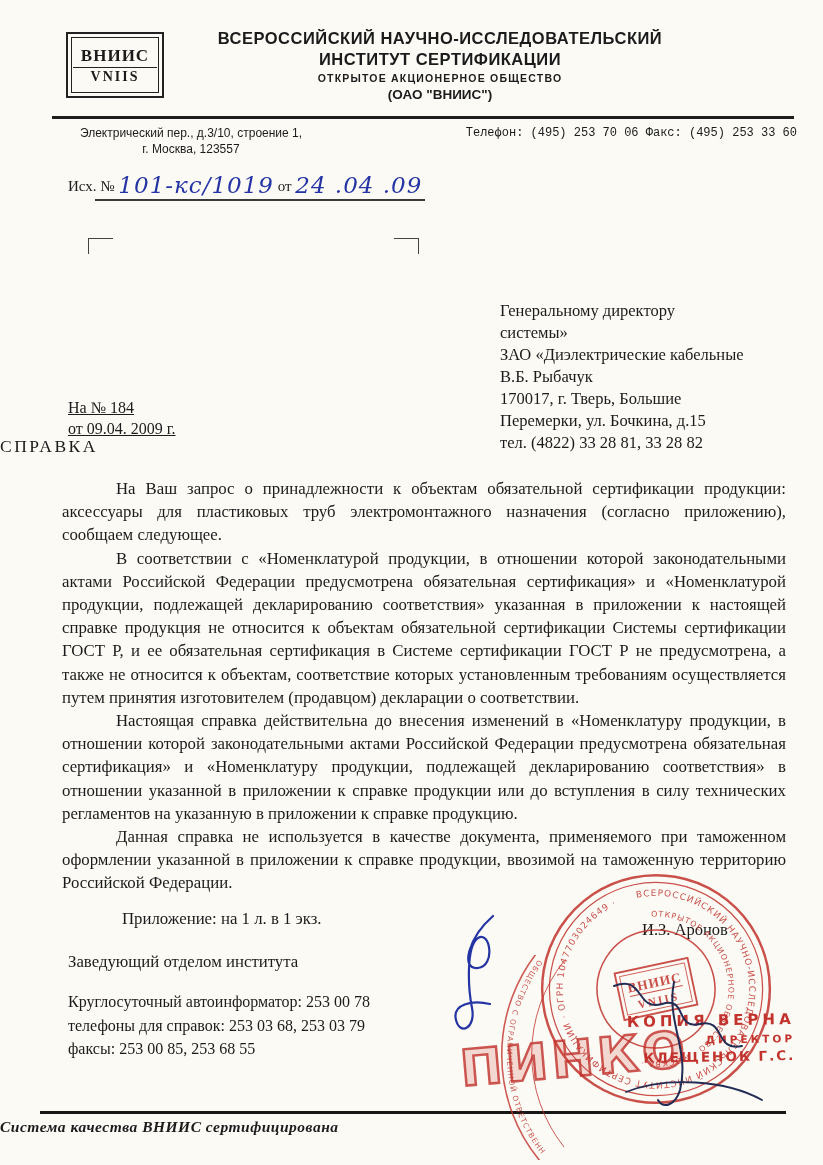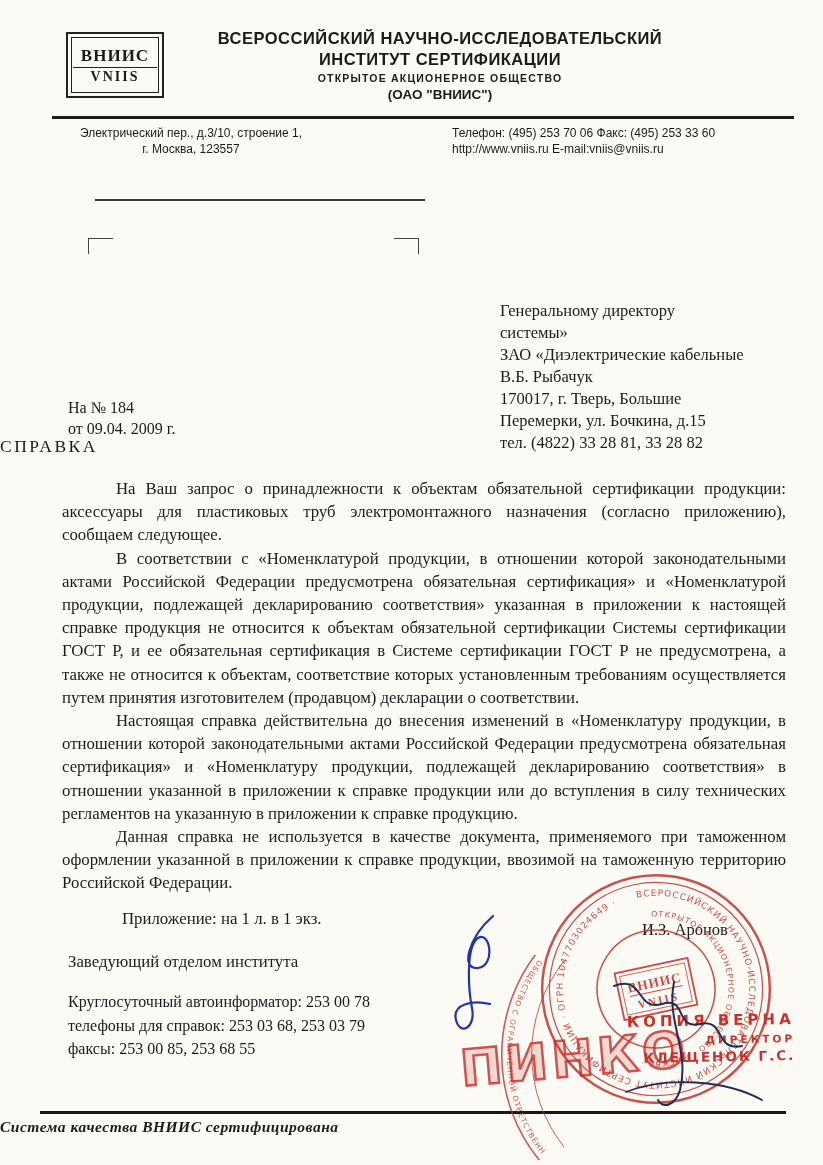--- a/index.html
+++ b/index.html
@@ -17,40 +17,40 @@
   .org-header{position:absolute;left:185px;top:28px;width:510px;text-align:center;
         font-family:"Liberation Sans",sans-serif;}
   .org-line1,.org-line2{font-size:16.5px;font-weight:bold;letter-spacing:0.5px;line-height:21px;}
   .org-sub{font-size:10.5px;font-weight:bold;letter-spacing:1.2px;margin-top:2px;}
   .org-short{font-size:13.5px;font-weight:bold;margin-top:3px;}
 
   .rule-top{position:absolute;left:52px;top:116px;width:742px;height:3px;background:#1d1d1d;}
 
   .contact-left{position:absolute;left:56px;top:125px;width:270px;text-align:center;
         font-family:Liberation Sans, sans-serif;font-size:12px;line-height:16px;}
-  .contact-right{position:absolute;left:452px;top:125px;width:345px;text-align:left;
-        font-family:Liberation Sans, sans-serif;font-size:12px;line-height:16px;}
+  .contact-right{position:absolute;left:452px;top:125px;width:345px;text-align:right;
+        font-family:Liberation Mono, monospace;font-size:12px;line-height:16px;}
 
   
   .outref{position:absolute;left:68px;top:170px;font-size:15px;white-space:nowrap;}
   .outref .printed{font-size:15px;vertical-align:baseline;}
   .hw{font-family:"DejaVu Serif",serif;font-style:italic;color:#2434a4;font-size:23px;
       position:relative;top:2px;letter-spacing:1px;}
   .outref-line{position:absolute;left:95px;top:199px;width:330px;height:1.5px;background:#3a3a3a;}
 
   .corner-l{position:absolute;left:88px;top:238px;width:24px;height:15px;
         border-top:1.5px solid #444;border-left:1.5px solid #444;}
   .corner-r{position:absolute;left:394px;top:238px;width:24px;height:15px;
         border-top:1.5px solid #444;border-right:1.5px solid #444;}
 
   .recipient{position:absolute;left:500px;top:258px;width:300px;font-size:16.5px;line-height:22px;margin-top:42px;}
   .recipient span{display:block;}
 
   .inref{position:absolute;left:68px;top:397px;font-size:16px;line-height:21px;}
-  .inref span{display:block;}
+  .inref span{display:block;text-decoration:underline;}
 
   .doc-title{position:absolute;left:0;top:436px;width:100%;
         font-size:17.5px;letter-spacing:2.5px;}
 
   .body-text{position:absolute;left:62px;top:477px;width:724px;font-size:16.8px;
         line-height:23.2px;text-align:justify;z-index:1;}
   .body-text p{margin:0;text-indent:54px;}
 
   .attachment{position:absolute;left:122px;top:909px;font-size:16.8px;z-index:1;}
   .sign-pos{position:absolute;left:68px;top:952px;font-size:16.8px;z-index:1;}
@@ -99,23 +99,28 @@
   </div>
 
   <div class="rule-top"></div>
 
   <div class="contact-left">
     <div>Электрический пер., д.3/10, строение 1,</div>
     <div>г. Москва, 123557</div>
   </div>
   <div class="contact-right">
     <div>Телефон: (495) 253 70 06  Факс: (495)  253 33 60</div>
-    <div>http://www.vniis.ru  E-mail:vniis@vniis.ru</div>
-  </div>
-
+  </div>
+
+  <div class="outref">
+    <span class="printed">Исх.  №</span>
+    <span class="hw">101-кс/1019</span>
+    <span class="printed">от</span>
+    <span class="hw">24 .04 .09</span>
+  </div>
   <div class="outref-line"></div>
 
   <div class="corner-l"></div>
   <div class="corner-r"></div>
 
   <div class="recipient">
     <span>Генеральному директору</span>
     <span>системы»</span>
     <span>ЗАО «Диэлектрические кабельные</span>
     <span>В.Б. Рыбачук</span>

